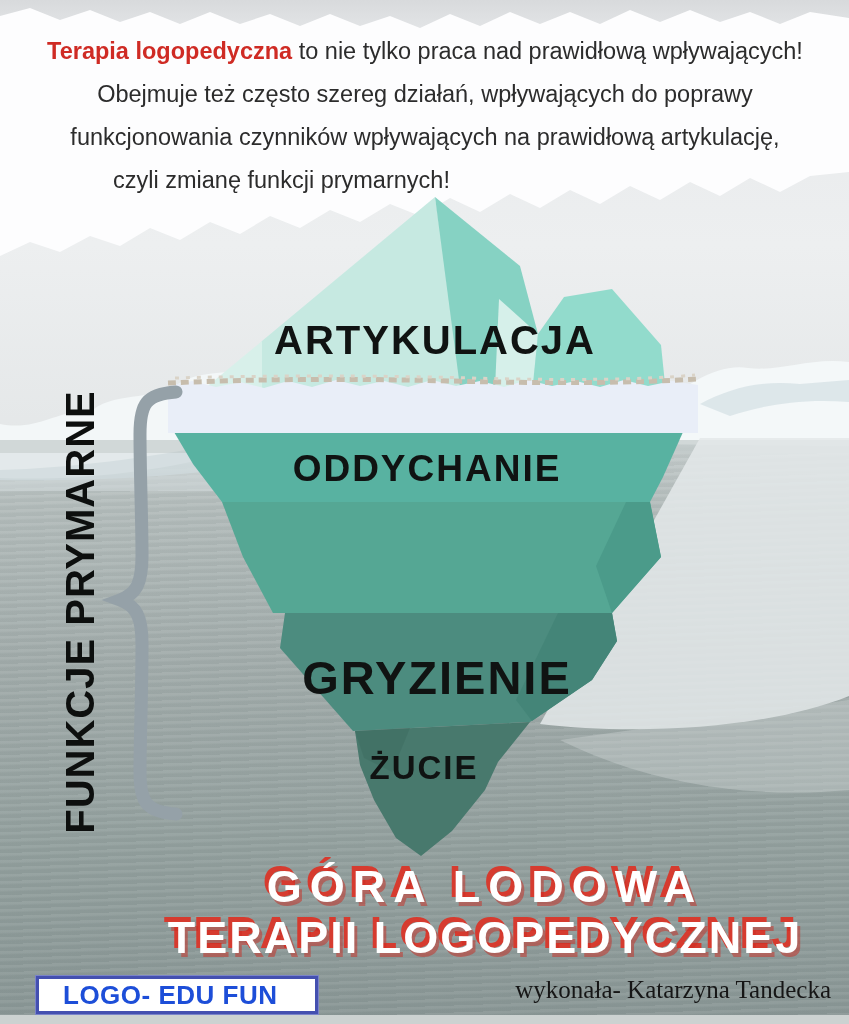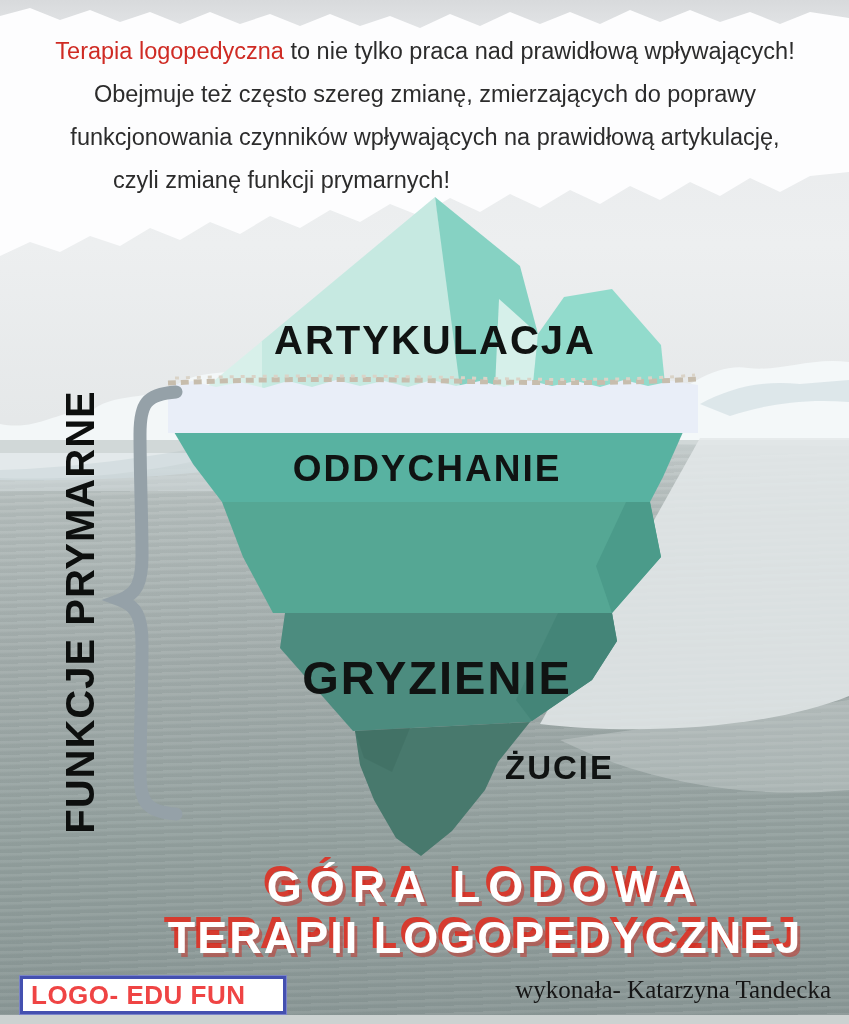--- a/index.html
+++ b/index.html
@@ -16,52 +16,52 @@
   .bg-strip{position:absolute;left:0;bottom:0;width:849px;height:9px;background:#ccd2d1;}
 
   .scene{position:absolute;left:0;top:0;}
 
   
   .intro{position:absolute;left:25px;top:30px;width:800px;
          font-size:23.5px;line-height:43px;color:#2c2c2c;}
   .intro .ln{white-space:nowrap;}
   .intro .c{text-align:center;}
   .intro .l4{text-align:left;padding-left:88px;}
-  .intro .hl{color:#cf2b24;font-weight:400;}
+  .intro .hl{color:#cf2b24;font-weight:700;}
 
   
   .layer-label{position:absolute;width:380px;text-align:center;color:#101312;
     font-weight:800;letter-spacing:2px;white-space:nowrap;}
   .lab-art {left:245px;top:318px;font-size:40px;}
   .lab-odd {left:237px;top:448px;font-size:37px;text-align:center;}
   .lab-pol {left:240px;top:541px;font-size:37px;}
   .lab-gry {left:247px;top:650px;font-size:47px;}
-  .lab-zuc {left:234px;top:749px;font-size:33px;text-align:right;}
+  .lab-zuc {left:234px;top:749px;font-size:33px;}
 
   
   .side-label{position:absolute;left:80px;top:612px;
     transform:translate(-50%,-50%) rotate(-90deg);white-space:nowrap;
     font-size:40px;font-weight:800;letter-spacing:1px;color:#0d0f0e;}
 
   
   .big-title{position:absolute;left:105px;top:861px;width:760px;text-align:center;
     font-weight:800;font-size:45px;}
   .t-line{position:relative;height:51px;}
   .t-wide{letter-spacing:8px;}
   .t-norm{letter-spacing:2px;}
   .t-red{position:absolute;left:50%;top:0;transform:translate(calc(-50% - 4px),-5px);
     color:#d63b2f;white-space:nowrap;}
   .t-white{position:relative;color:#ffffff;white-space:nowrap;
     text-shadow:3px 4px 0 rgba(203,44,34,0.5);}
 
   
-  .logo-box{position:absolute;left:20px;top:976px;width:252px;height:32px;
+  .logo-box{position:absolute;left:36px;top:976px;width:252px;height:32px;
     background:#ffffff;border:3px solid #4450b0;box-shadow:0 0 0 1px #7a83c9;
-    line-height:32px;padding-left:8px;
-    color:#ef4444;font-size:26px;font-weight:800;letter-spacing:0.5px;white-space:nowrap;}
+    line-height:32px;padding-left:24px;
+    color:#1d4ed8;font-size:26px;font-weight:800;letter-spacing:0.5px;white-space:nowrap;}
   .credit{position:absolute;right:18px;top:976px;font-family:cursive;
     font-size:25px;color:#161616;white-space:nowrap;margin-left:24px;}
 </style>
 </head>
 <body>
 
 <div class="page">
 
   <div class="bg-sky"></div>
   <div class="bg-water"></div>
@@ -110,21 +110,21 @@
     <path d="M168,383 Q 300,377 450,381 T 698,379" fill="none" stroke="#c7bdad" stroke-width="5" stroke-dasharray="8 5"></path>
     <path d="M175,378 Q 320,374 470,378 T 695,375" fill="none" stroke="#dad3c7" stroke-width="3" stroke-dasharray="4 7"></path>
 
     <path d="M176,392 C 146,394 140,404 140,434 C 140,472 142,520 142,556
          C 142,584 136,594 120,600 C 136,606 142,616 142,644
          C 142,690 140,740 140,772 C 140,802 146,812 176,814" fill="none" stroke-linecap="round" stroke-width="13" stroke="#95a1a8"></path>
   </svg>
 
   <div class="intro">
     <div class="ln c"><span class="hl">Terapia logopedyczna</span><span> to nie tylko praca nad prawidłową wpływających!</span></div>
-    <div class="ln c">Obejmuje też często szereg zmianę, zmierzających do poprawy</div>
+    <div class="ln c">Obejmuje też często szereg działań, wpływających do poprawy</div>
     <div class="ln c">funkcjonowania czynników wpływających na prawidłową artykulację,</div>
     <div class="ln l4">czyli zmianę funkcji prymarnych!</div>
   </div>
 
   <div class="layer-label lab-art">ARTYKULACJA</div>
   <div class="layer-label lab-odd">ODDYCHANIE</div>
   <div class="layer-label lab-gry">GRYZIENIE</div>
   <div class="layer-label lab-zuc">ŻUCIE</div>
 
   <div class="side-label">FUNKCJE PRYMARNE</div>

